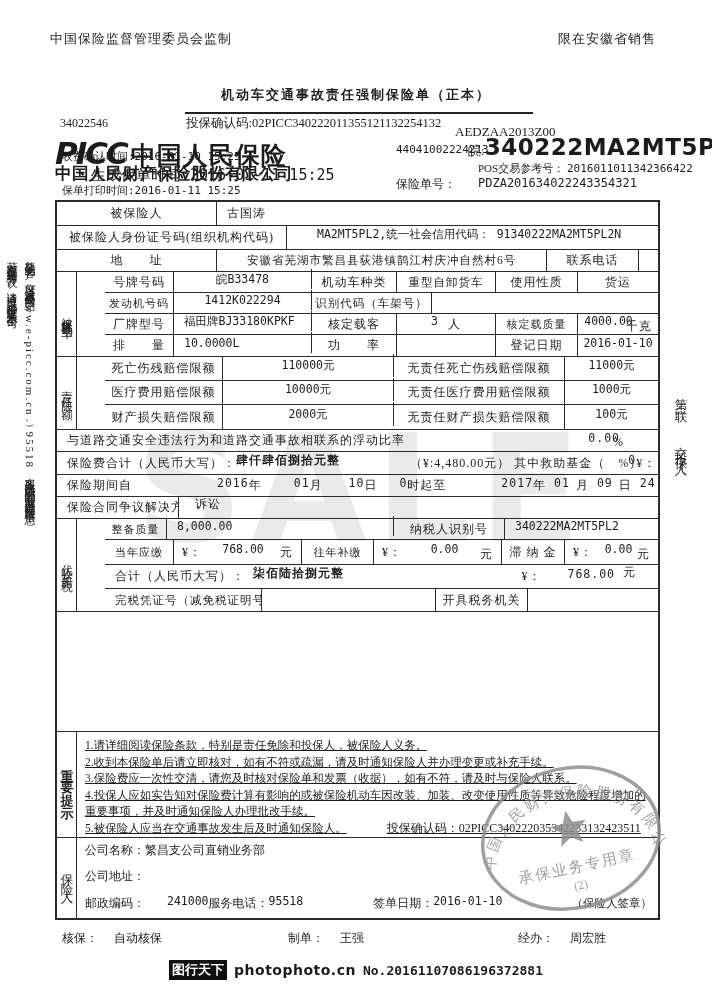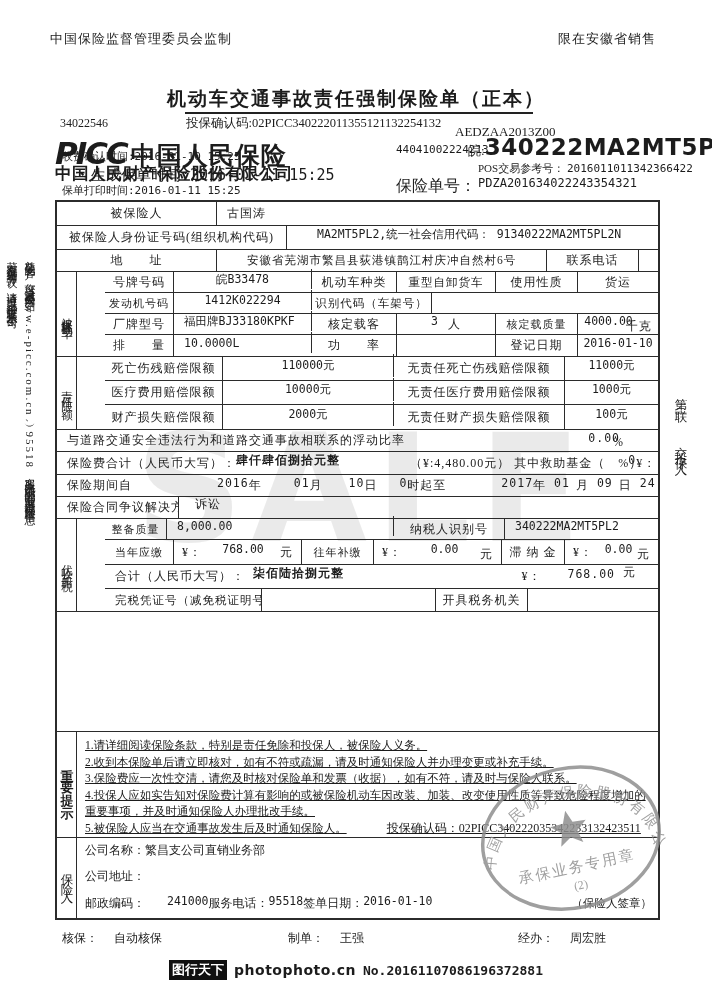--- a/index.html
+++ b/index.html
@@ -8,31 +8,31 @@
     position: relative; width: 712px; height: 987px; margin: 0 auto;
     background: #fff; color: #1c1c1c; overflow: hidden;
     font-family: "Liberation Serif", "DejaVu Serif", serif;
   }
   .abs { position: absolute; }
   .mono { font-family: "DejaVu Sans Mono", monospace; }
 
   
   .supervisor { left: 50px; top: 30px; font-size: 13px; letter-spacing: 1px; }
   .region     { left: 558px; top: 30px; font-size: 13px; letter-spacing: 1px; }
-  .title      { left: 0; right: 0; top: 86px; text-align: center; font-size: 19px; font-weight: bold; letter-spacing: 2px; }
+  .title      { left: 0; right: 0; top: 86px; text-align: center; font-size: 13px; font-weight: bold; letter-spacing: 2px; }
   .title-line { left: 185px; top: 112px; width: 348px; height: 2px; background: #222; }
   .serial     { left: 60px; top: 116px; font-size: 12px; }
   .confirm1   { left: 186px; top: 115px; font-size: 12.5px; }
   .code-aed   { left: 455px; top: 124px; font-size: 13px; }
   .code-small { left: 396px; top: 143px; font-size: 11px; }
   .prov-wrap  { left: 468px; top: 134px; white-space: nowrap; }
   .prov-pre   { font-size: 13px; }
   .prov-code  { font-size: 23px; font-weight: bold; font-family: "DejaVu Sans", sans-serif; letter-spacing: .5px; }
   .pos-line   { left: 478px; top: 161px; font-size: 11px; }
-  .policy-lab { left: 396px; top: 176px; font-size: 16px; }
+  .policy-lab { left: 396px; top: 176px; font-size: 12px; }
   .policy-val { left: 478px; top: 176px; font-size: 12px; }
   .logo-line  { left: 55px; top: 135px; white-space: nowrap; }
   .logo-picc  { font-family: "DejaVu Sans", sans-serif; font-weight: 900; font-size: 31px; letter-spacing: -2px; font-style: italic; }
   .logo-cn    { font-family: "DejaVu Sans", sans-serif; font-weight: 900; font-size: 25px; letter-spacing: 1px; }
   .company    { left: 55px; top: 163px; font-size: 16.5px; font-weight: bold; letter-spacing: .5px; z-index: 2; }
   .t1 { left: 62px; top: 149px; font-size: 11px; }
   .t2 { left: 62px; top: 166px; font-size: 15px; z-index: 1; margin-left: 29px; }
   .t3 { left: 62px; top: 183px; font-size: 11px; }
 
   
@@ -336,21 +336,21 @@
         </div>
         <div class="ins-row">
           <span>公司地址：</span>
           <span></span>
         </div>
         <div class="ins-row" style="height:28px">
           <span>邮政编码：</span>
           <span class="val ov" style="margin-left:22px">241000</span>
           <span style="">服务电话：</span>
           <span class="val ov">95518</span>
-          <span style="">签单日期：</span>
+          <span style="margin-left:70px">签单日期：</span>
           <span class="val ov">2016-01-10</span>
           <span style="margin-left:auto;padding-right:6px;font-size:11.5px">（保险人签章）</span>
         </div>
       </div>
     </div>
   </div>
 
   <div class="stampwrap">
     <svg width="190" height="162" viewBox="0 0 190 162">
       <ellipse cx="95" cy="78" rx="89" ry="70" fill="none" stroke="#8f8f8f" stroke-width="3.5"></ellipse>

